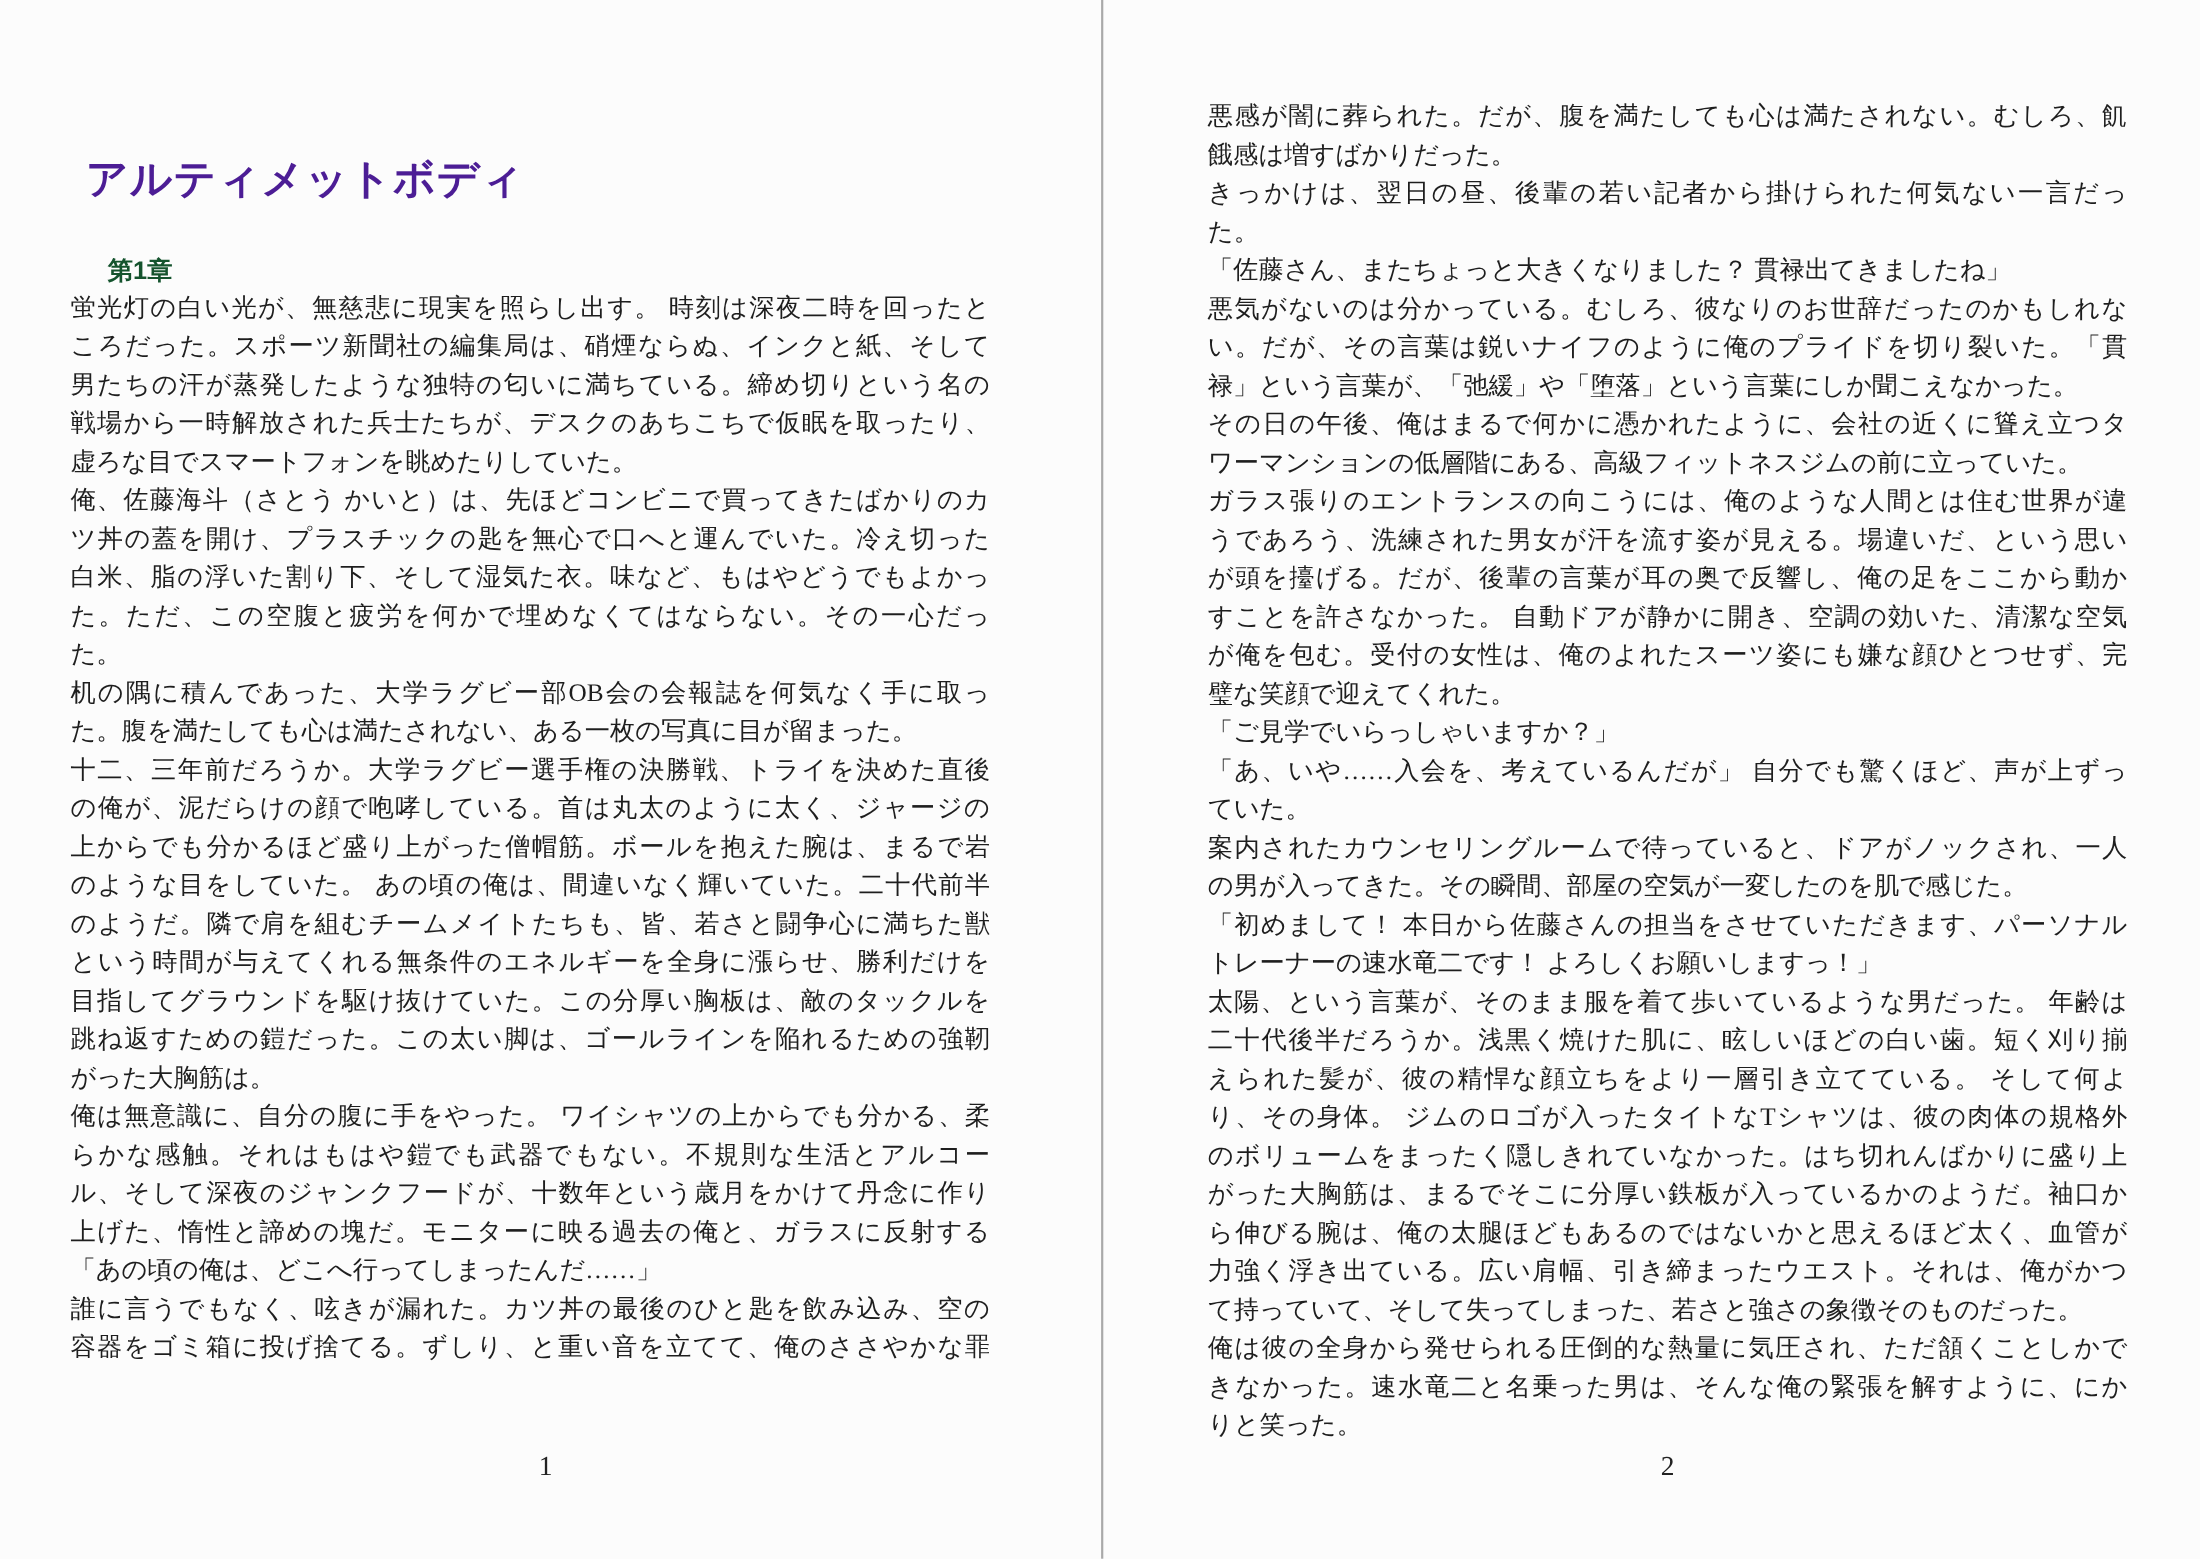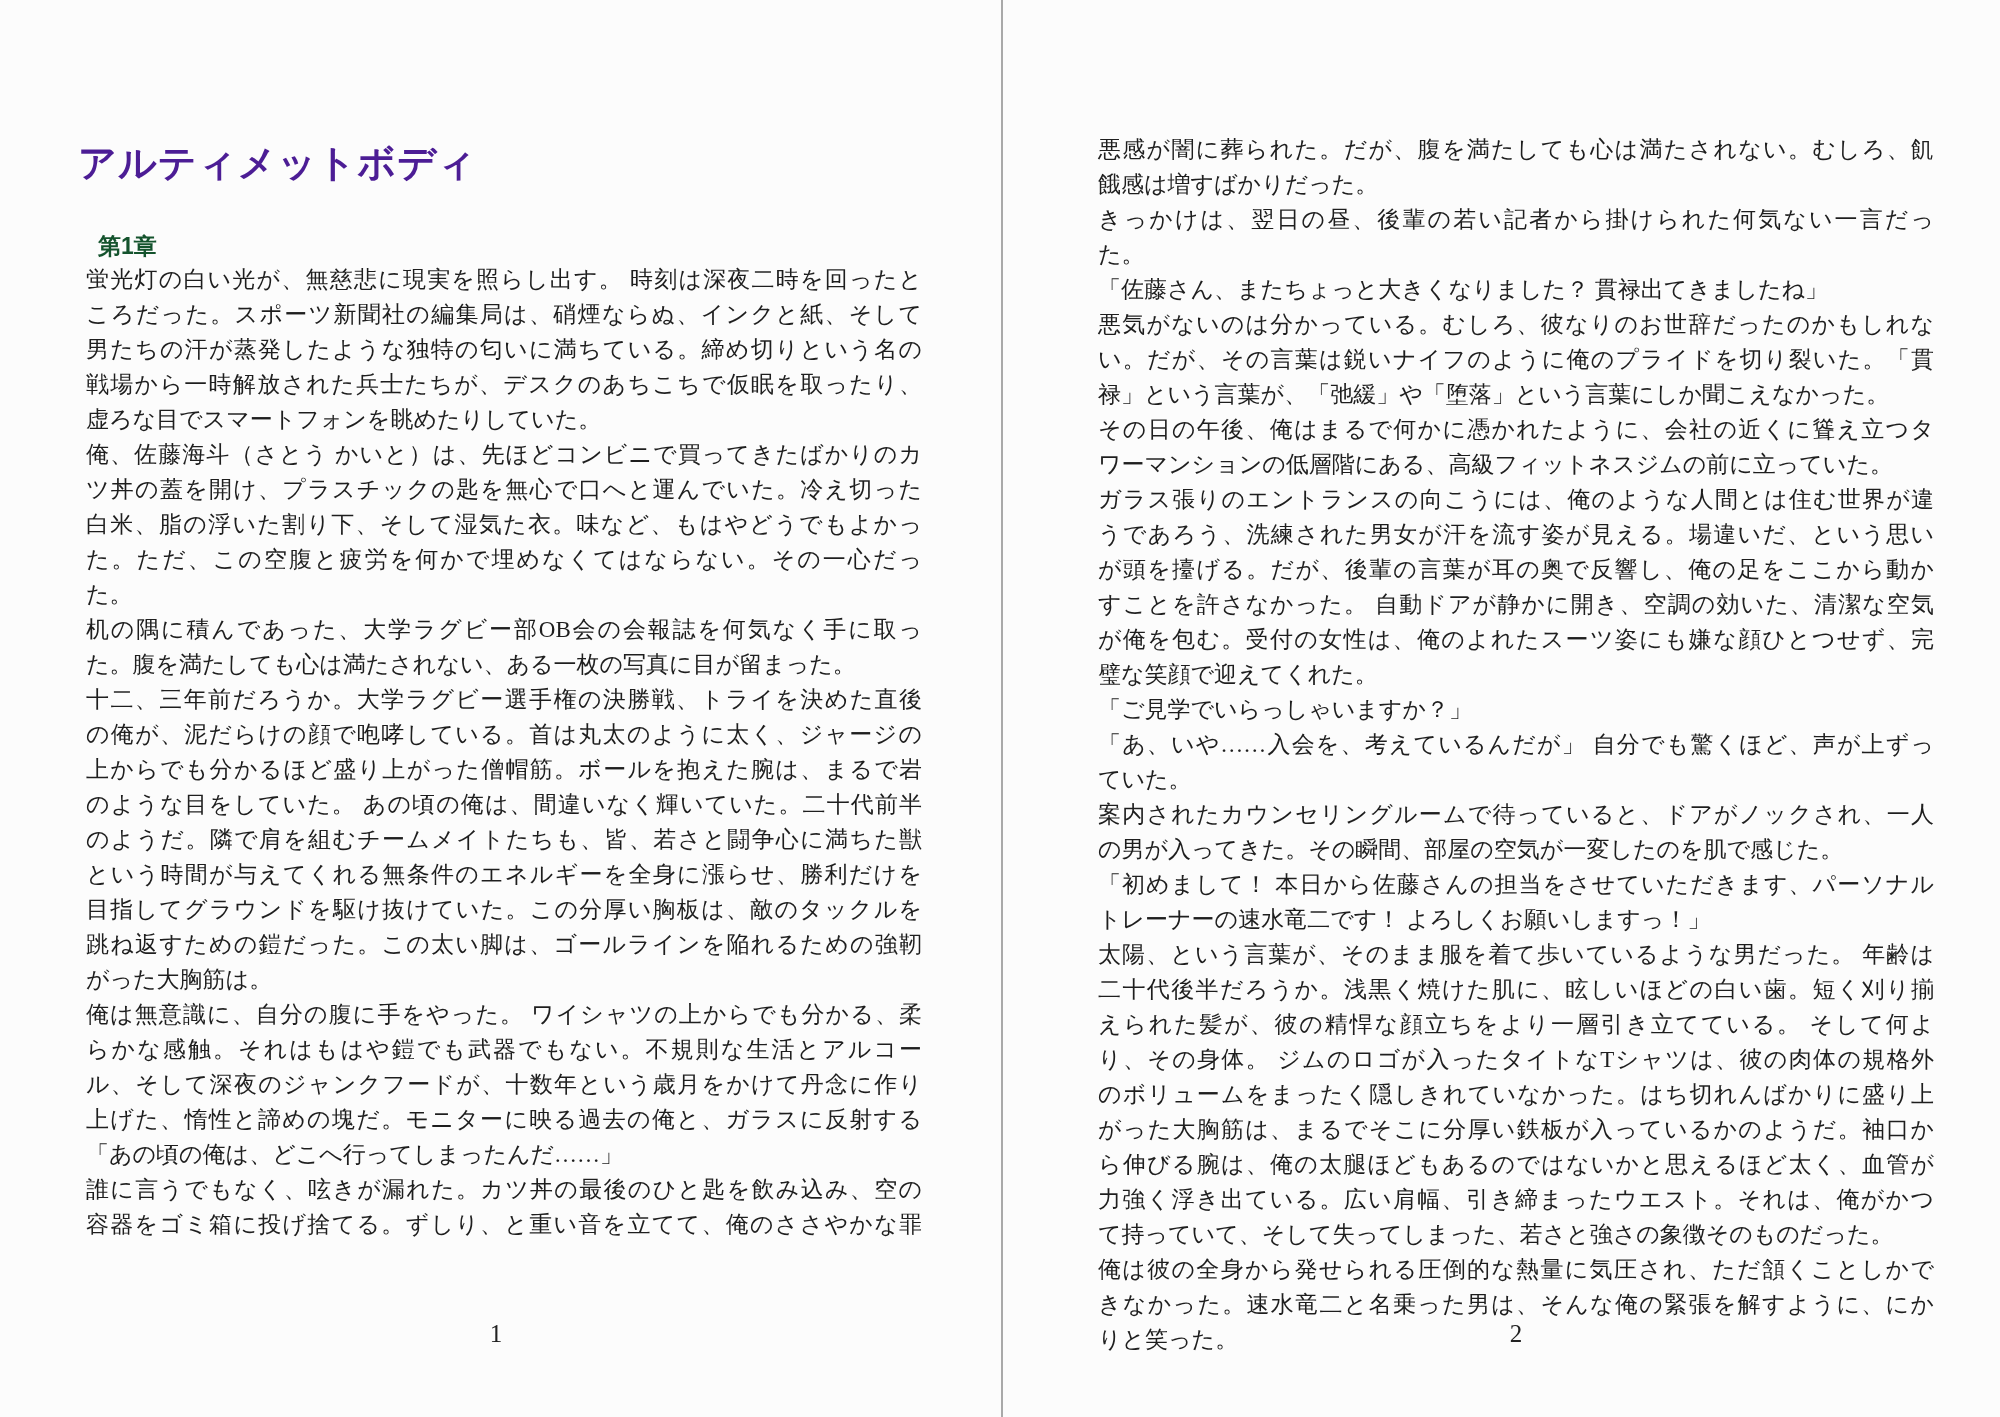--- a/index.html
+++ b/index.html
@@ -34,22 +34,22 @@
     font-size: 23px;
     line-height: 1.2;
     color: #14532d;
     margin-left: 20px;
   }
   .body-block {
     position: absolute;
     font-size: 23px;
     line-height: 35px;
   }
-  .body-left  { left: 86px;  top: 262px; width: 836px; }
-  .body-right { left: 1098px; top: 88px; width: 836px; margin-top: 44px; }
+  .body-left  { left: 64px;  top: 262px; width: 836px; }
+  .body-right { left: 1098px; top: 88px; width: 836px; }
   .line {
     text-align: justify;
     min-height: 35px;
   }
   .line.full {
     text-align-last: justify;
   }
   .page-number {
     position: absolute;
     top: 1320px;

